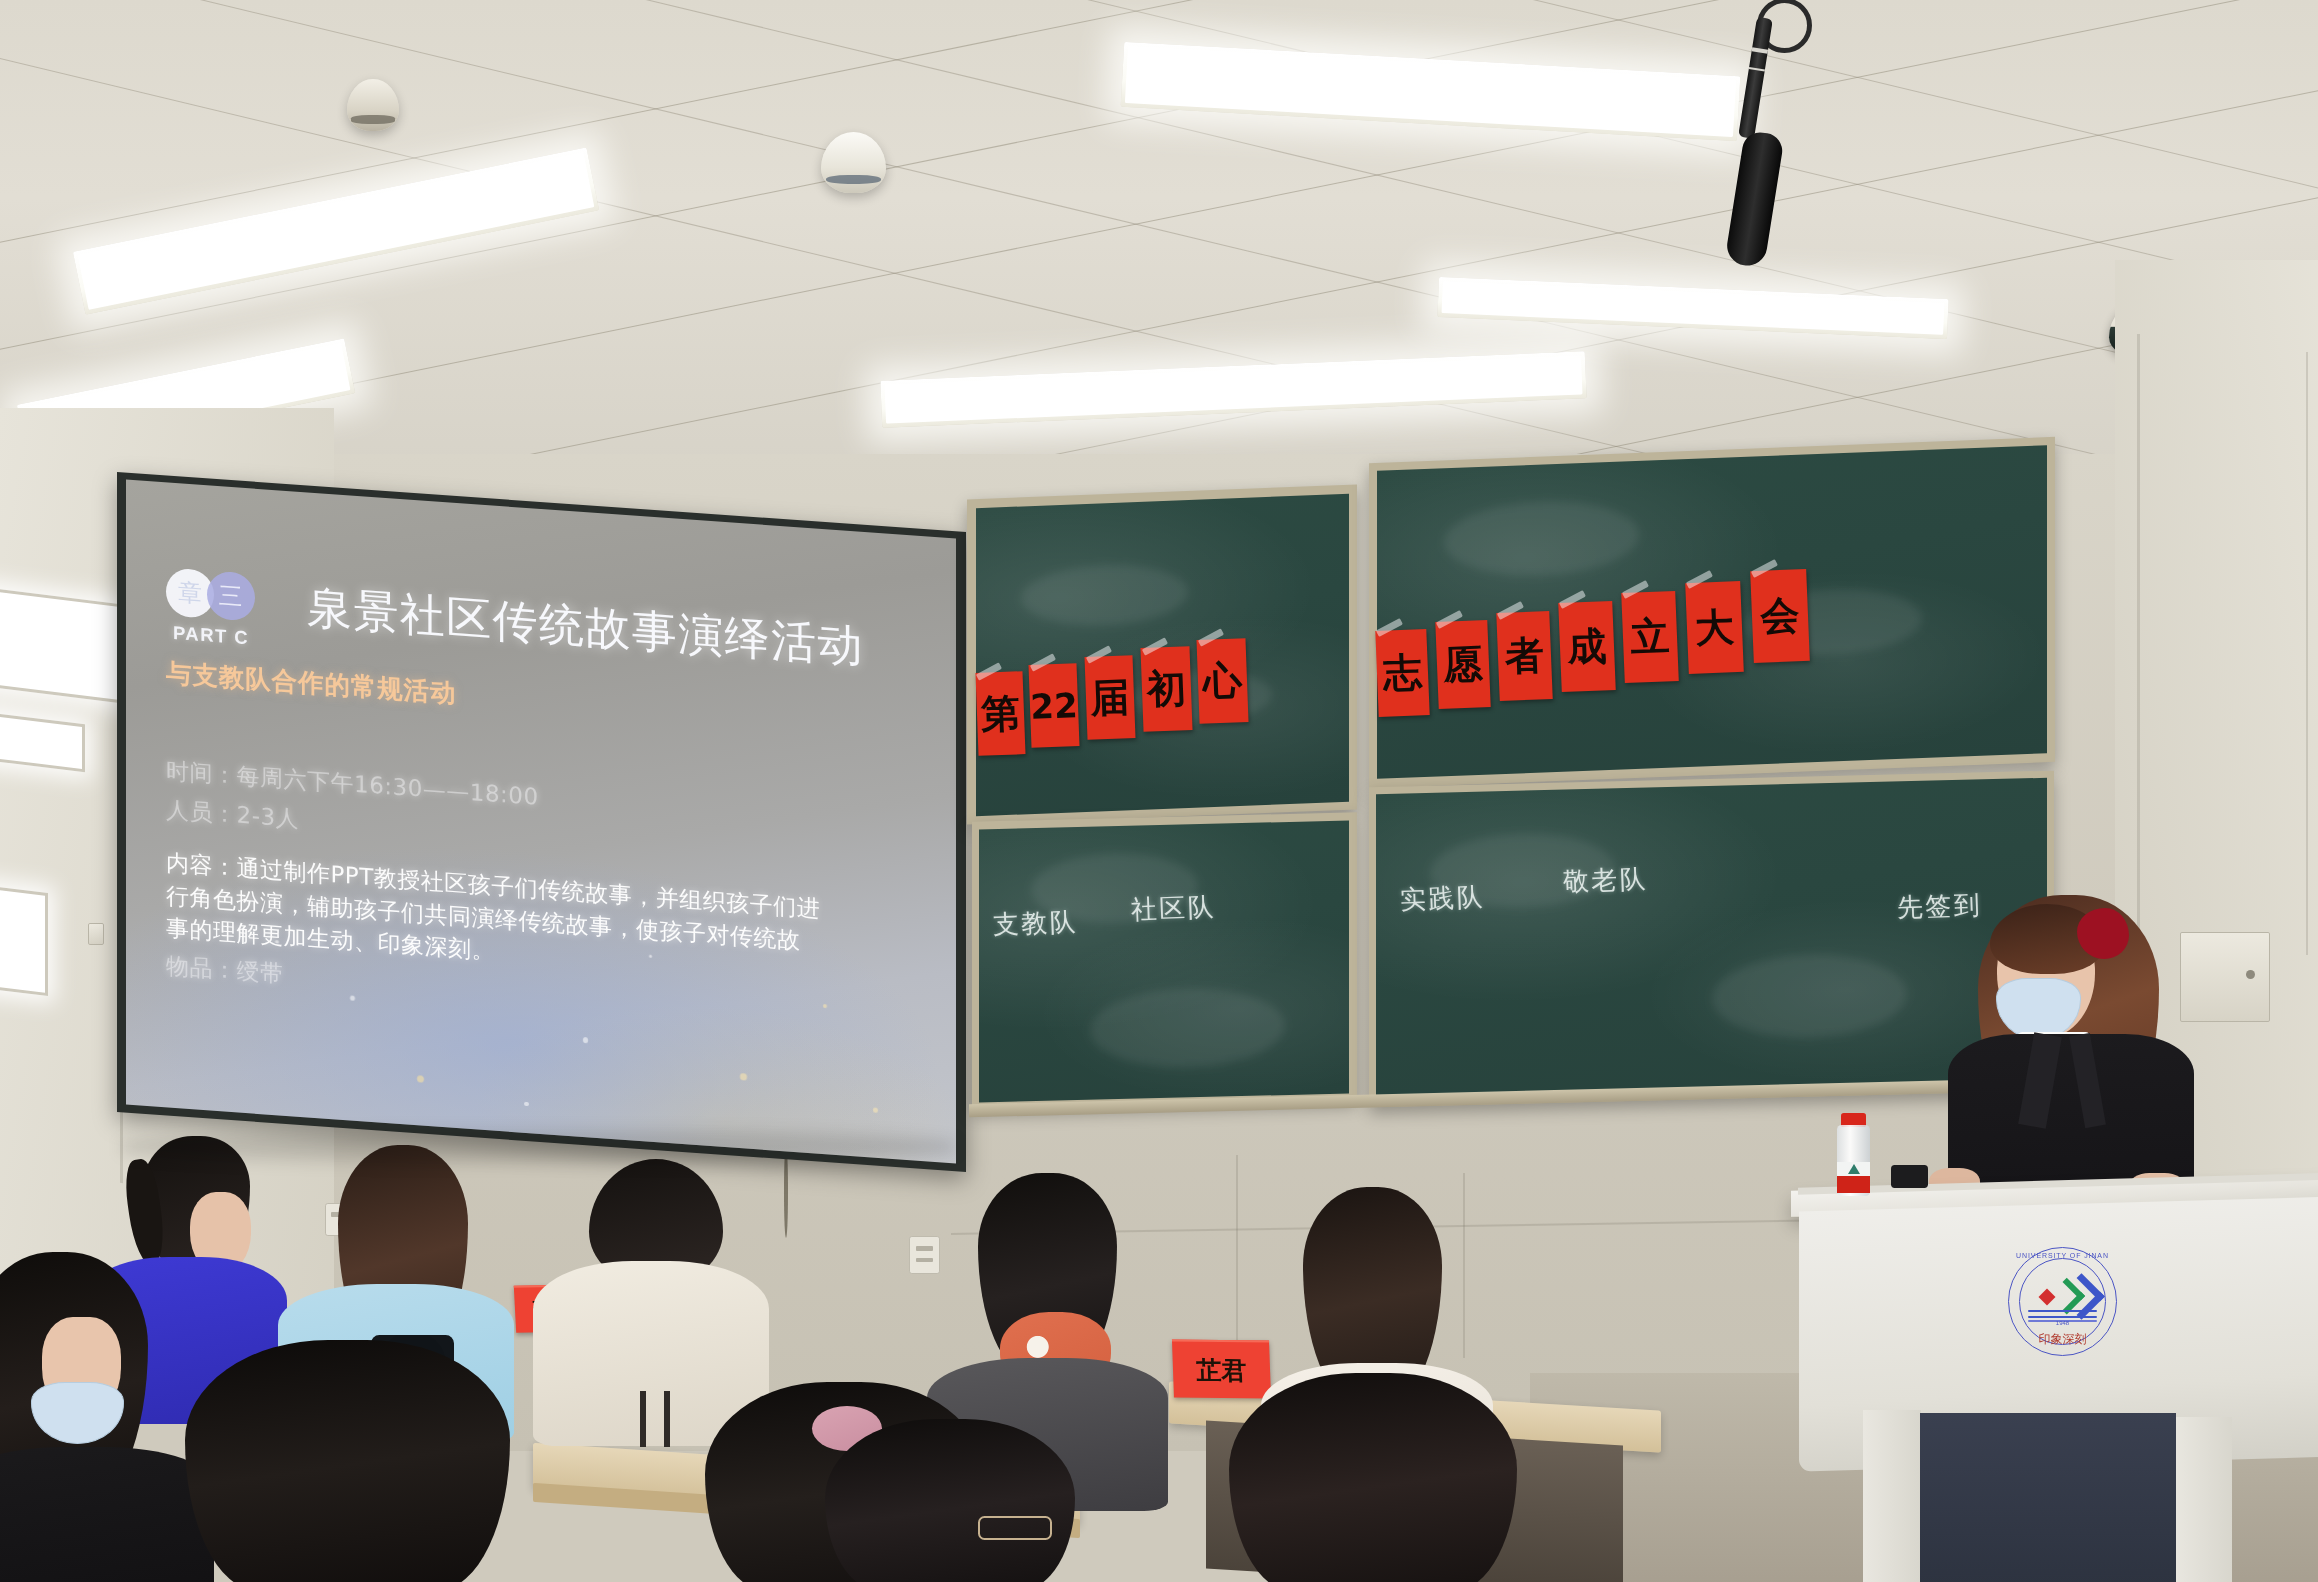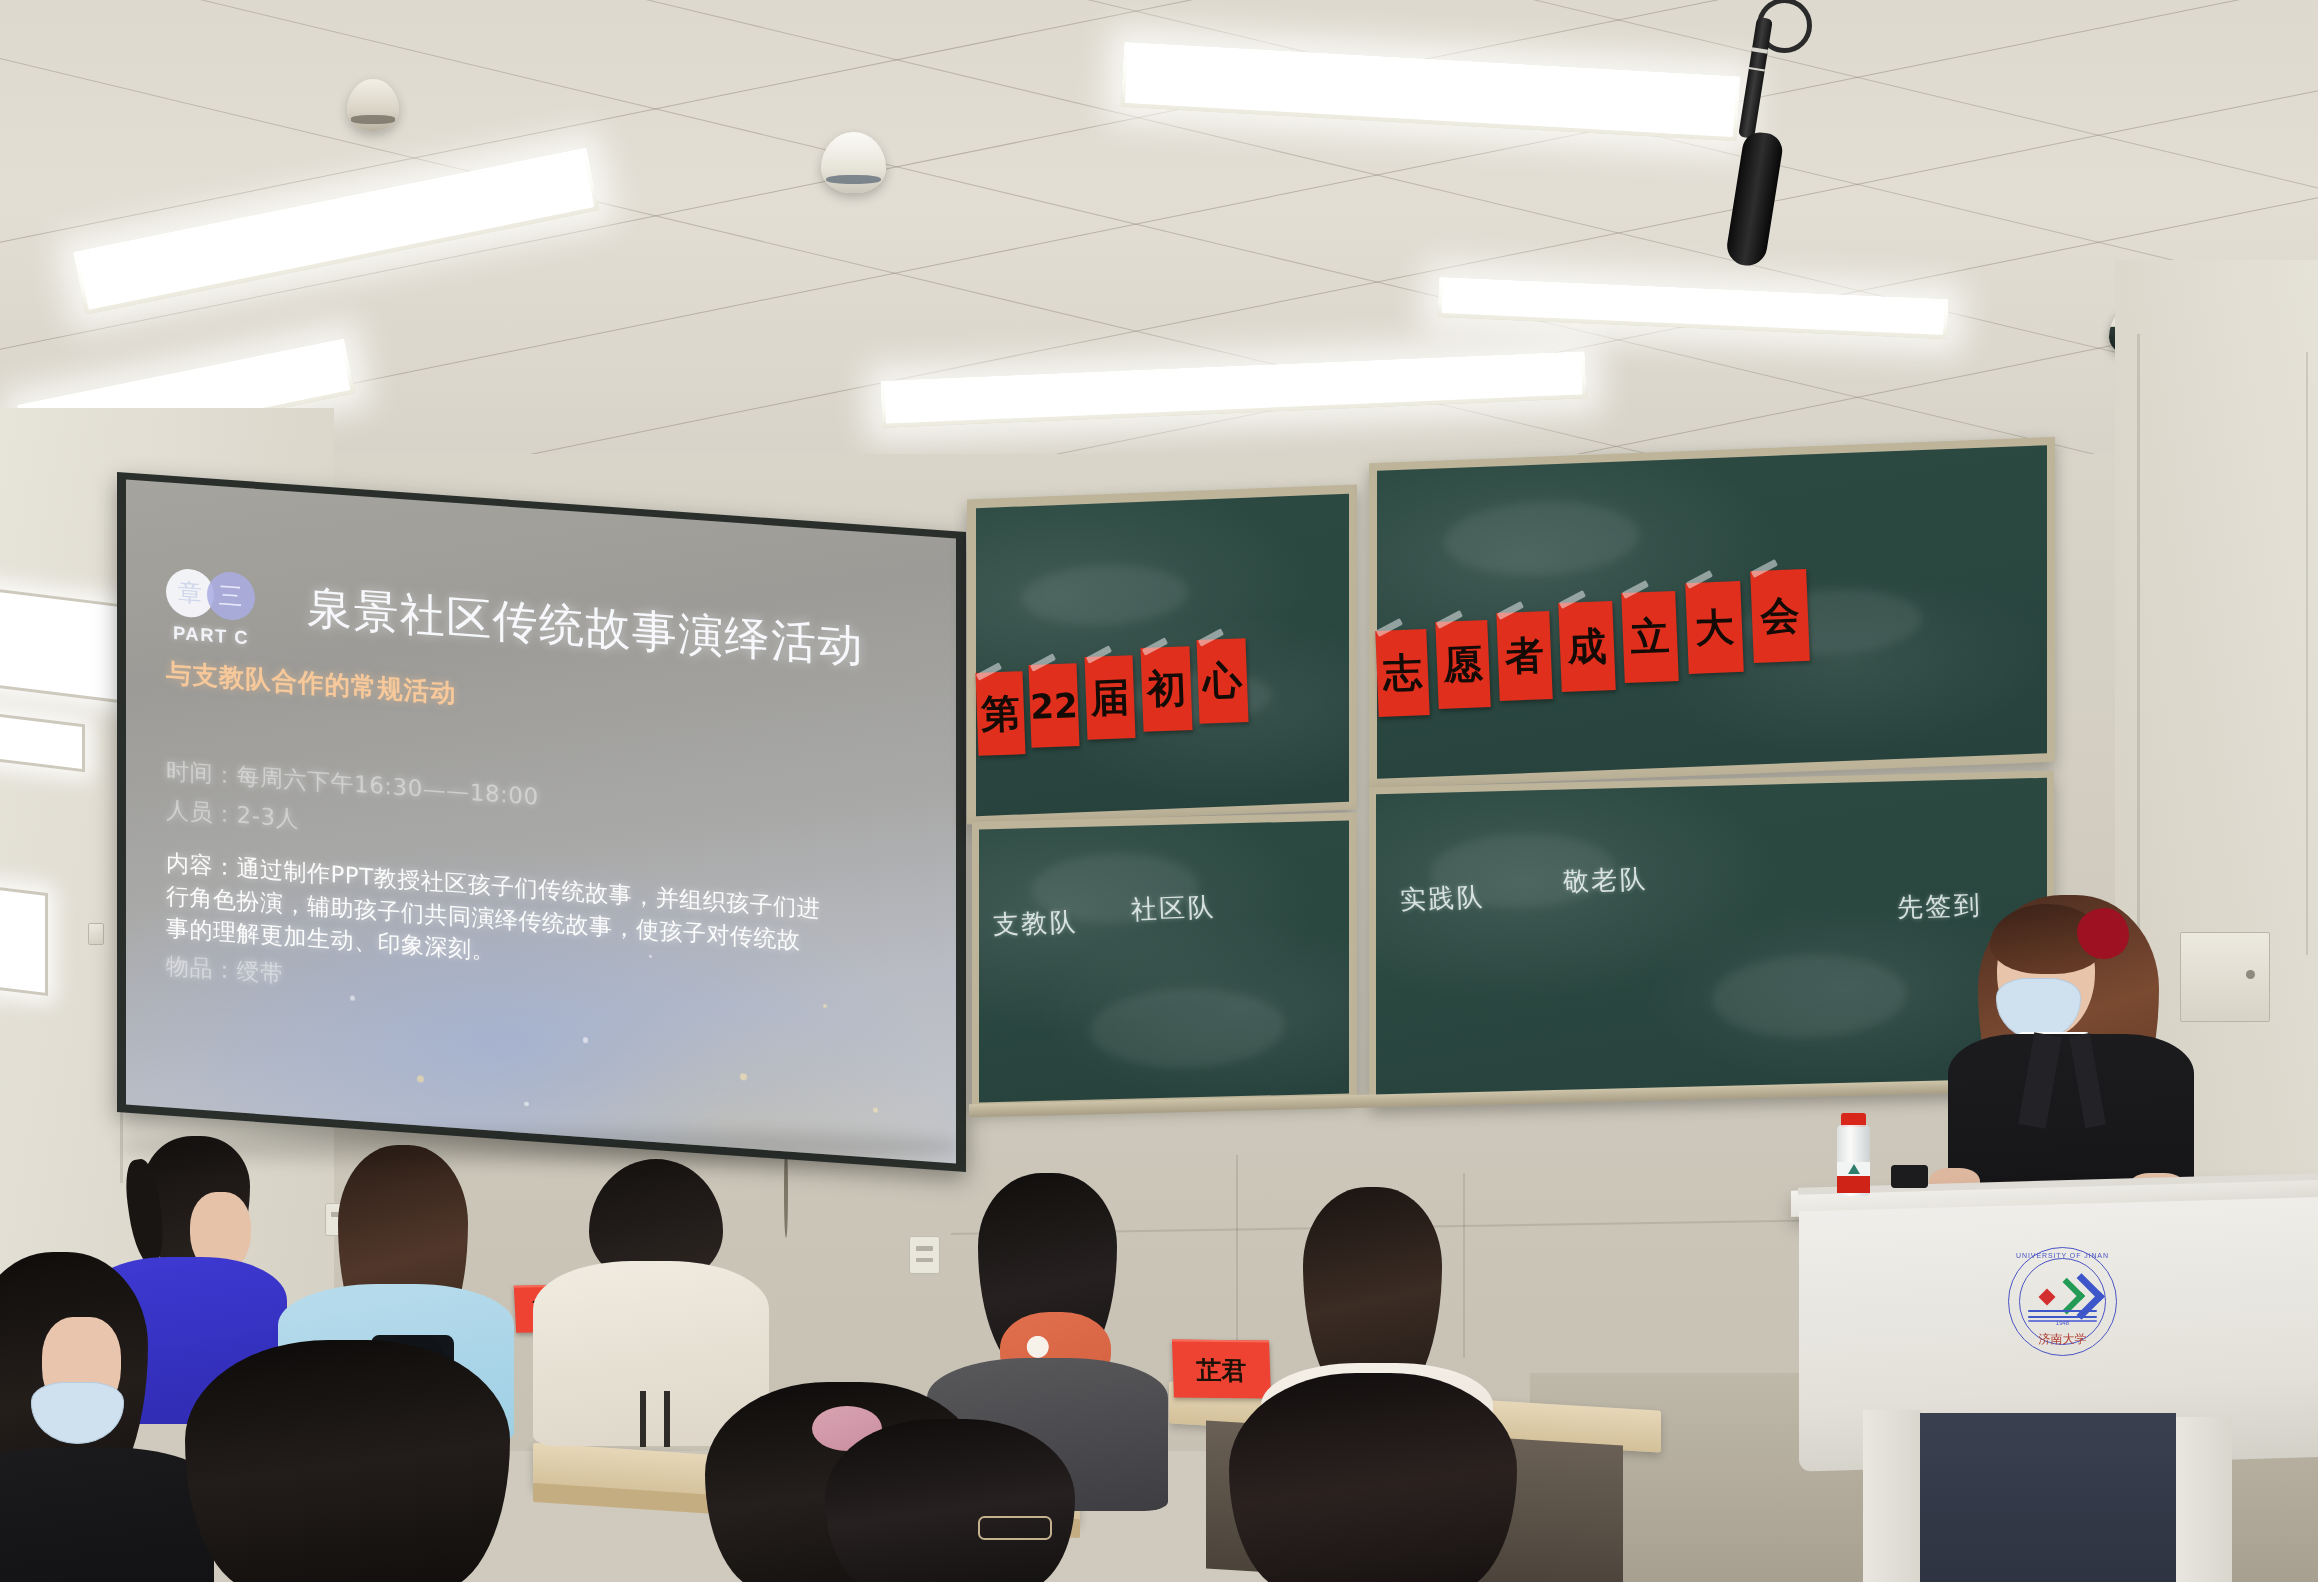--- a/index.html
+++ b/index.html
@@ -414,21 +414,21 @@
   <div class="uoj-seal" style="left:2008px;top:1247px;width:107px;height:107px;">
     <div class="ring2"></div>
     <div class="en">UNIVERSITY OF JINAN</div>
     <div class="chev"></div>
     <div class="chev2"></div>
     <div class="diam"></div>
     <div class="wave" style="bottom:40%;"></div>
     <div class="wave" style="bottom:35%;height:1.9px;"></div>
     <div class="wave" style="bottom:31%;height:1.4px;background:#6f7ad6;"></div>
     <div class="yr">1948</div>
-    <div class="cn">济南大学</div>
+    <div class="cn">印象深刻</div>
   </div>
 
   <div class="podium-leg" style="left:1863px;top:1410px;width:58px;height:176px;"></div>
   <div class="podium-leg" style="left:2174px;top:1417px;width:58px;height:167px;"></div>
   <div class="podium-panel" style="left:1920px;top:1413px;width:256px;height:172px;"></div>
 
   <div class="bottle" style="left:1837px;top:1113px;width:33px;height:83px;">
     <div class="cap"></div>
     <div class="body">
       <div class="lblw"></div>

